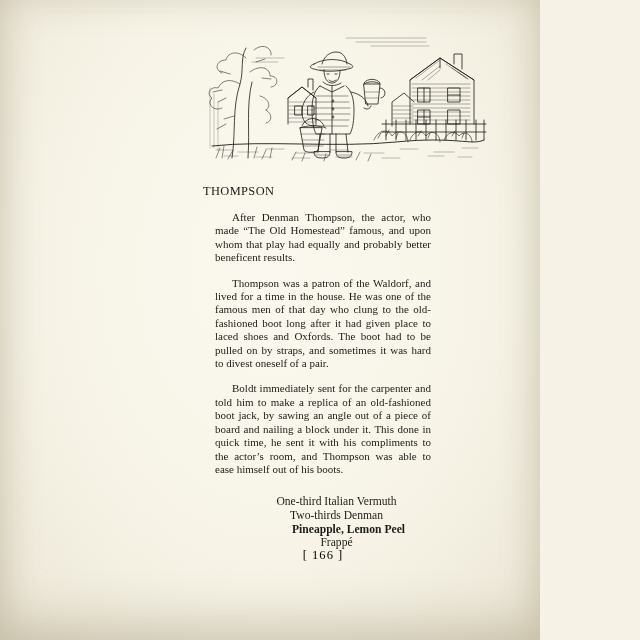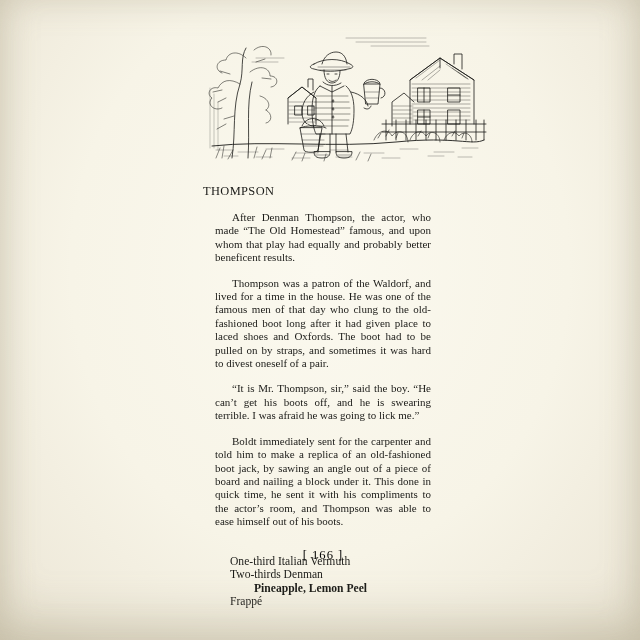--- a/index.html
+++ b/index.html
@@ -8,21 +8,21 @@
   }
   body {
     width: 640px;
     height: 640px;
     background: #f6f3e6;
     font-family: "Liberation Serif", serif;
     overflow: hidden;
   }
   #page {
     position: relative;
-    width: 640px;
+    width: 540px;
     height: 640px;
     background:
       radial-gradient(ellipse at 50% 42%, #fbf9ef 0%, #f7f4e7 55%, #efeadb 85%, #e7e1d0 100%);
   }
   
   #page::after {
     content: "";
     position: absolute;
     inset: 0;
     pointer-events: none;
@@ -56,24 +56,25 @@
   }
   p.para {
     margin: 12px;
     font-size: 11px;
     line-height: 13.4px;
     text-align: justify;
     text-indent: 17px;
     hyphens: none;
   }
   .recipe {
-    margin-top: 26px;
+    margin-top: 19px;
     margin-left: 27px;
     font-size: 11.6px;
     line-height: 13.6px;
+    text-align: center;
   }
   .recipe div {
     white-space: nowrap;
   }
   .recipe .indent {
     padding-left: 24px;
     font-weight: bold;
   }
   .folio {
     position: absolute;
@@ -225,21 +226,20 @@
           <path d="M96 132 l4 -8 M106 133 l3 -8 M128 133 l2 -7 M160 132 l4 -8 M172 133 l3 -7"></path>
         </g>
       </g>
     </svg>
   </div>
 
   <div class="textblock">
     <h1 class="heading">THOMPSON</h1>
     <p class="para">After Denman Thompson, the actor, who made “The Old Homestead” famous, and upon whom that play had equally and probably better beneficent results.</p>
     <p class="para">Thompson was a patron of the Waldorf, and lived for a time in the house. He was one of the famous men of that day who clung to the old-fashioned boot long after it had given place to laced shoes and Oxfords. The boot had to be pulled on by straps, and sometimes it was hard to divest oneself of a pair.</p>
-    <p class="para">“It is Mr. Thompson, sir,” said the boy. “He can’t get his boots off, and he is swearing terrible.  I was afraid he was going to lick me.”</p>
     <p class="para">Boldt immediately sent for the carpenter and told him to make a replica of an old-fashioned boot jack, by sawing an angle out of a piece of board and nailing a block under it. This done in quick time, he sent it with his compliments to the actor’s room, and Thompson was able to ease himself out of his boots.</p>
 
     <div class="recipe">
       <div>One-third Italian Vermuth</div>
       <div>Two-thirds Denman</div>
       <div class="indent">Pineapple, Lemon Peel</div>
       <div>Frappé</div>
     </div>
   </div>
 

